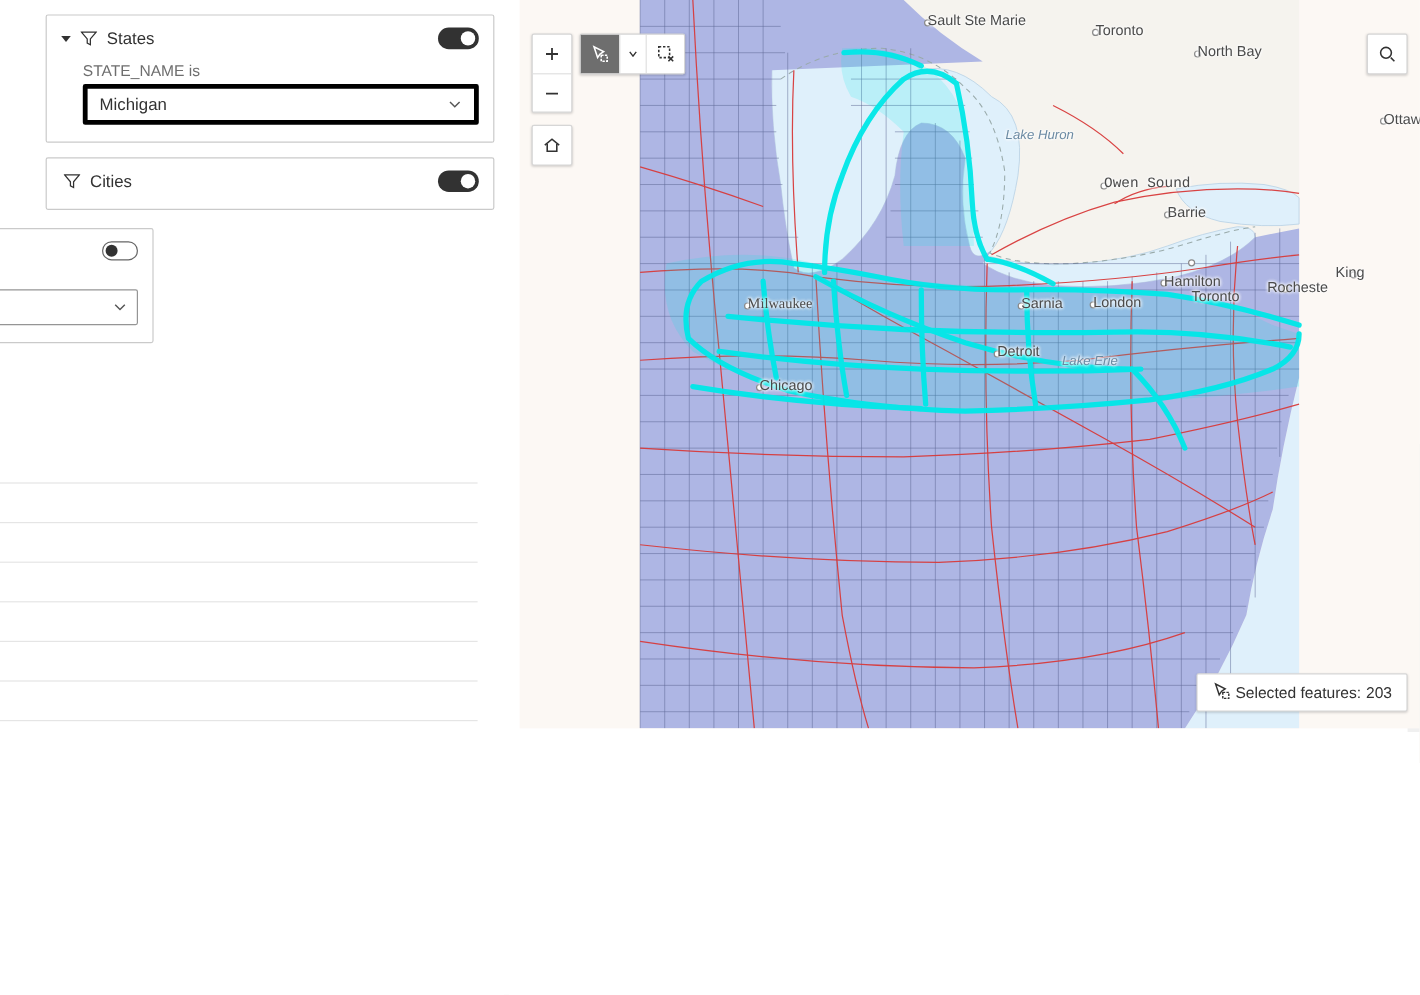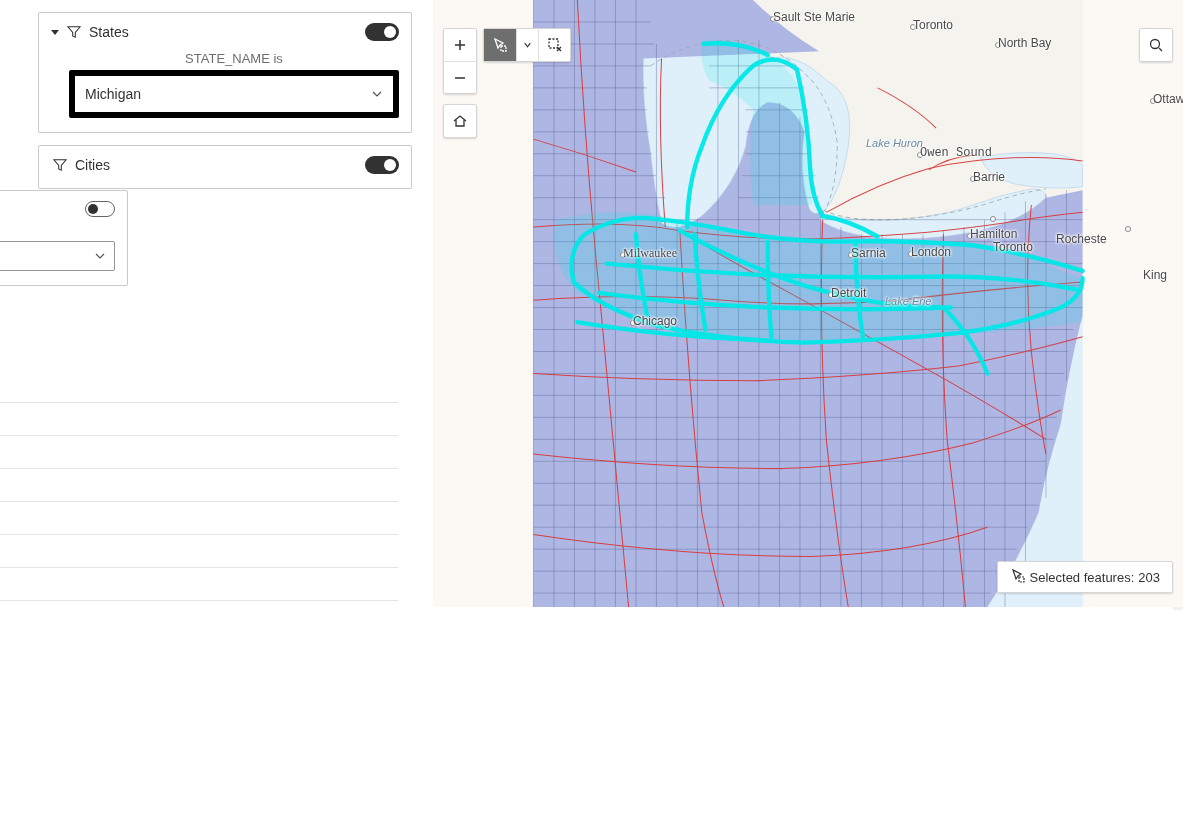--- a/index.html
+++ b/index.html
@@ -55,27 +55,26 @@
     content: "";
     position: absolute;
     width: 12px; height: 12px;
     background: #fff;
     border-radius: 50%;
     top: 3px; right: 3px;
   }
   .filter-body {
     margin-top: 10px;
     padding-left: 18px;
-    text-align: center;
   }
   .field-label { font-size: 13px; color: #6e6e6e; margin-bottom: 4px; }
   .select-box {
-    border: 6px solid #000000;
+    border: 4px solid #000000;
     border-radius: 2px;
-    height: 48px;
+    height: 34px;
     display: flex;
     align-items: center;
     padding: 0 10px;
     font-size: 14px;
     cursor: pointer;
     background: #fff;
   }
   .select-box .chev {
     margin-left: auto;
   }
@@ -430,36 +429,36 @@
       <div class="map-label city" style="left: 720px; top: 92px;">Ottaw</div>
       <div class="city-dot" style="left: 484px; top: 152px;"></div>
       <div class="map-label city" style="left: 487px; top: 146px; font-family: Liberation Mono, monospace;">Owen Sound</div>
       <div class="city-dot" style="left: 537px; top: 176px;"></div>
       <div class="map-label city" style="left: 540px; top: 170px;">Barrie</div>
       <div class="city-dot" style="left: 557px; top: 216px;"></div>
       <div class="map-label city" style="left: 560px; top: 210px; margin-top: 30px;">Toronto</div>
       <div class="city-dot" style="left: 534px; top: 233px;"></div>
       <div class="map-label city" style="left: 537px; top: 227px;">Hamilton</div>
       <div class="city-dot" style="left: 692px; top: 226px;"></div>
-      <div class="map-label city" style="left: 710px; top: 220px; margin-top: 48px;">King</div>
+      <div class="map-label city" style="left: 680px; top: 220px;">King</div>
       <div class="city-dot" style="left: 635px; top: 238px;"></div>
       <div class="map-label city" style="left: 623px; top: 232px;">Rocheste</div>
       <div class="city-dot" style="left: 415px; top: 252px;"></div>
       <div class="map-label city" style="left: 418px; top: 246px;">Sarnia</div>
       <div class="city-dot" style="left: 475px; top: 251px;"></div>
       <div class="map-label city" style="left: 478px; top: 245px;">London</div>
       <div class="city-dot" style="left: 395px; top: 292px;"></div>
       <div class="map-label city" style="left: 398px; top: 286px;">Detroit</div>
       <div class="city-dot" style="left: 187px; top: 252px;"></div>
       <div class="map-label city" style="left: 190px; top: 246px; font-family: Liberation Serif, serif;">Milwaukee</div>
       <div class="city-dot" style="left: 197px; top: 320px;"></div>
       <div class="map-label city" style="left: 200px; top: 314px;">Chicago</div>
       <div class="city-dot" style="left: 697px; top: 617px;"></div>
       <div class="map-label city" style="left: 700px; top: 611px; padding-left: 45px;">Norfolk</div>
-      <div class="map-label water" style="left: 405px; top: 137px; margin-left: 28px;">Lake Huron</div>
+      <div class="map-label water" style="left: 405px; top: 107px;">Lake Huron</div>
       <div class="map-label water" style="left: 452px; top: 295px;">Lake Erie</div>
     </div>
 
   <div class="ctrl-group vertical zoom-group">
     <button class="ctrl-btn">
       <svg width="14" height="14" viewBox="0 0 14 14">
           <path d="M7 2v10M2 7h10" stroke="#323232" stroke-width="1.5"></path>
         </svg>
     </button>
     <button class="ctrl-btn">

